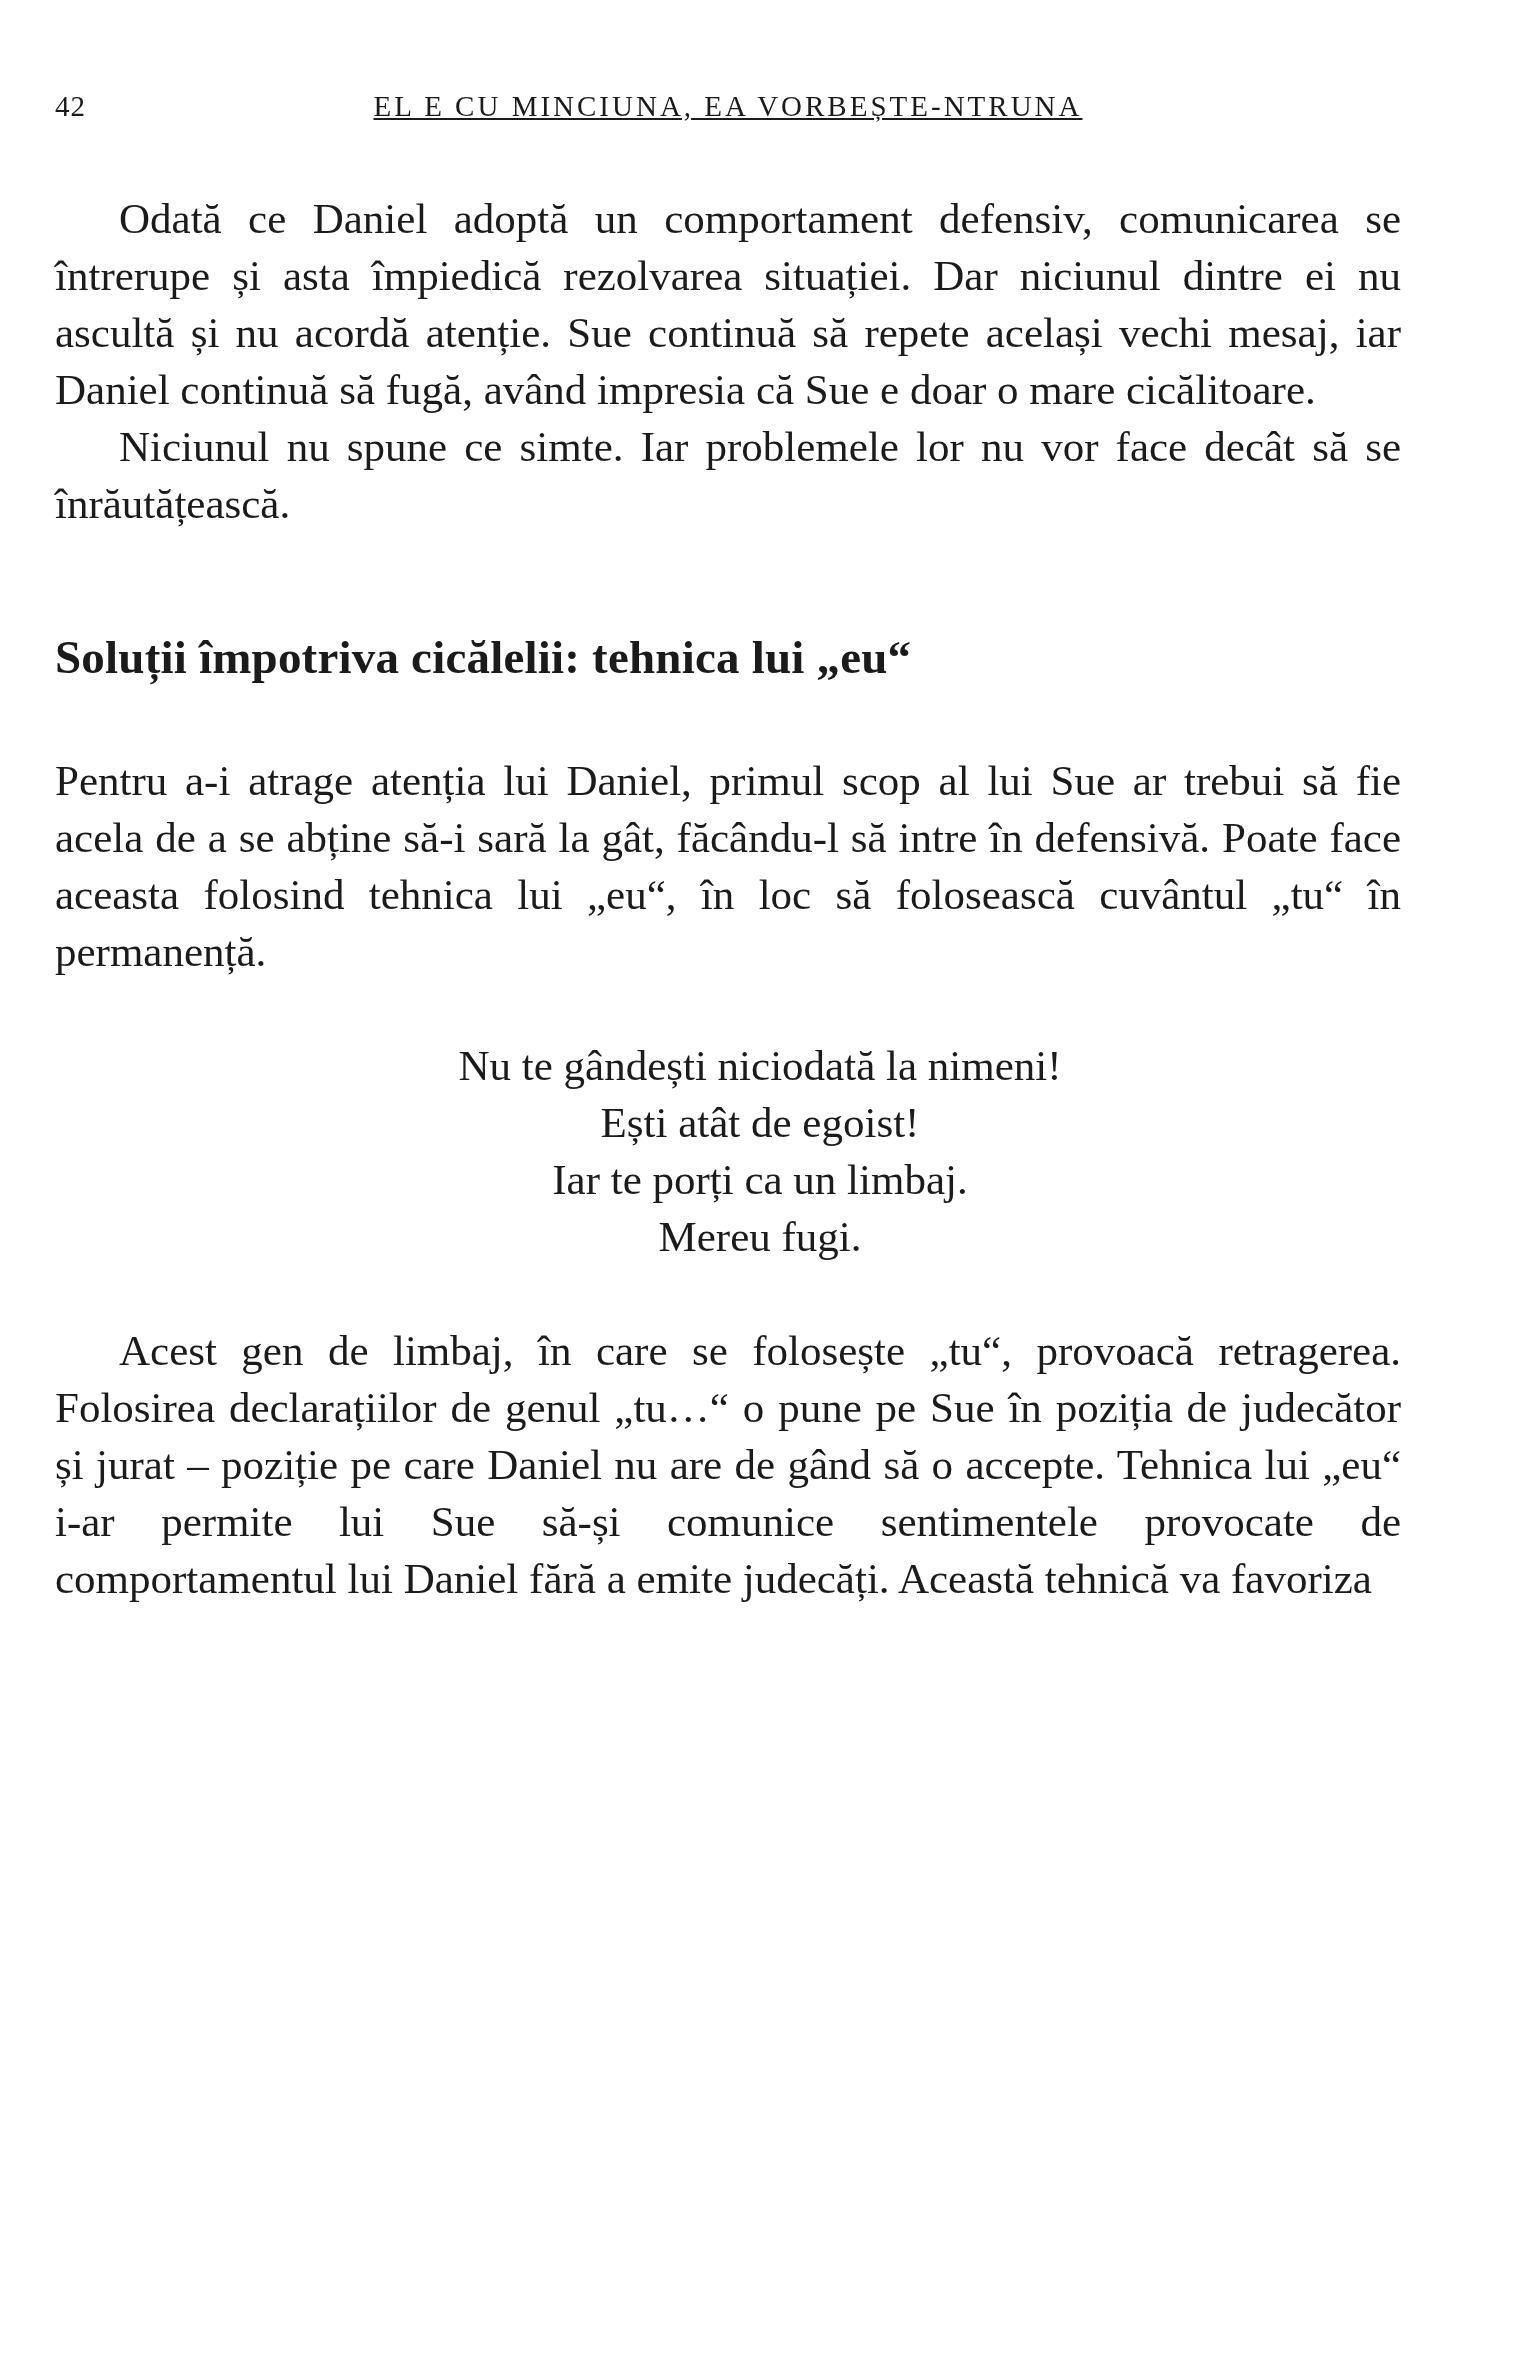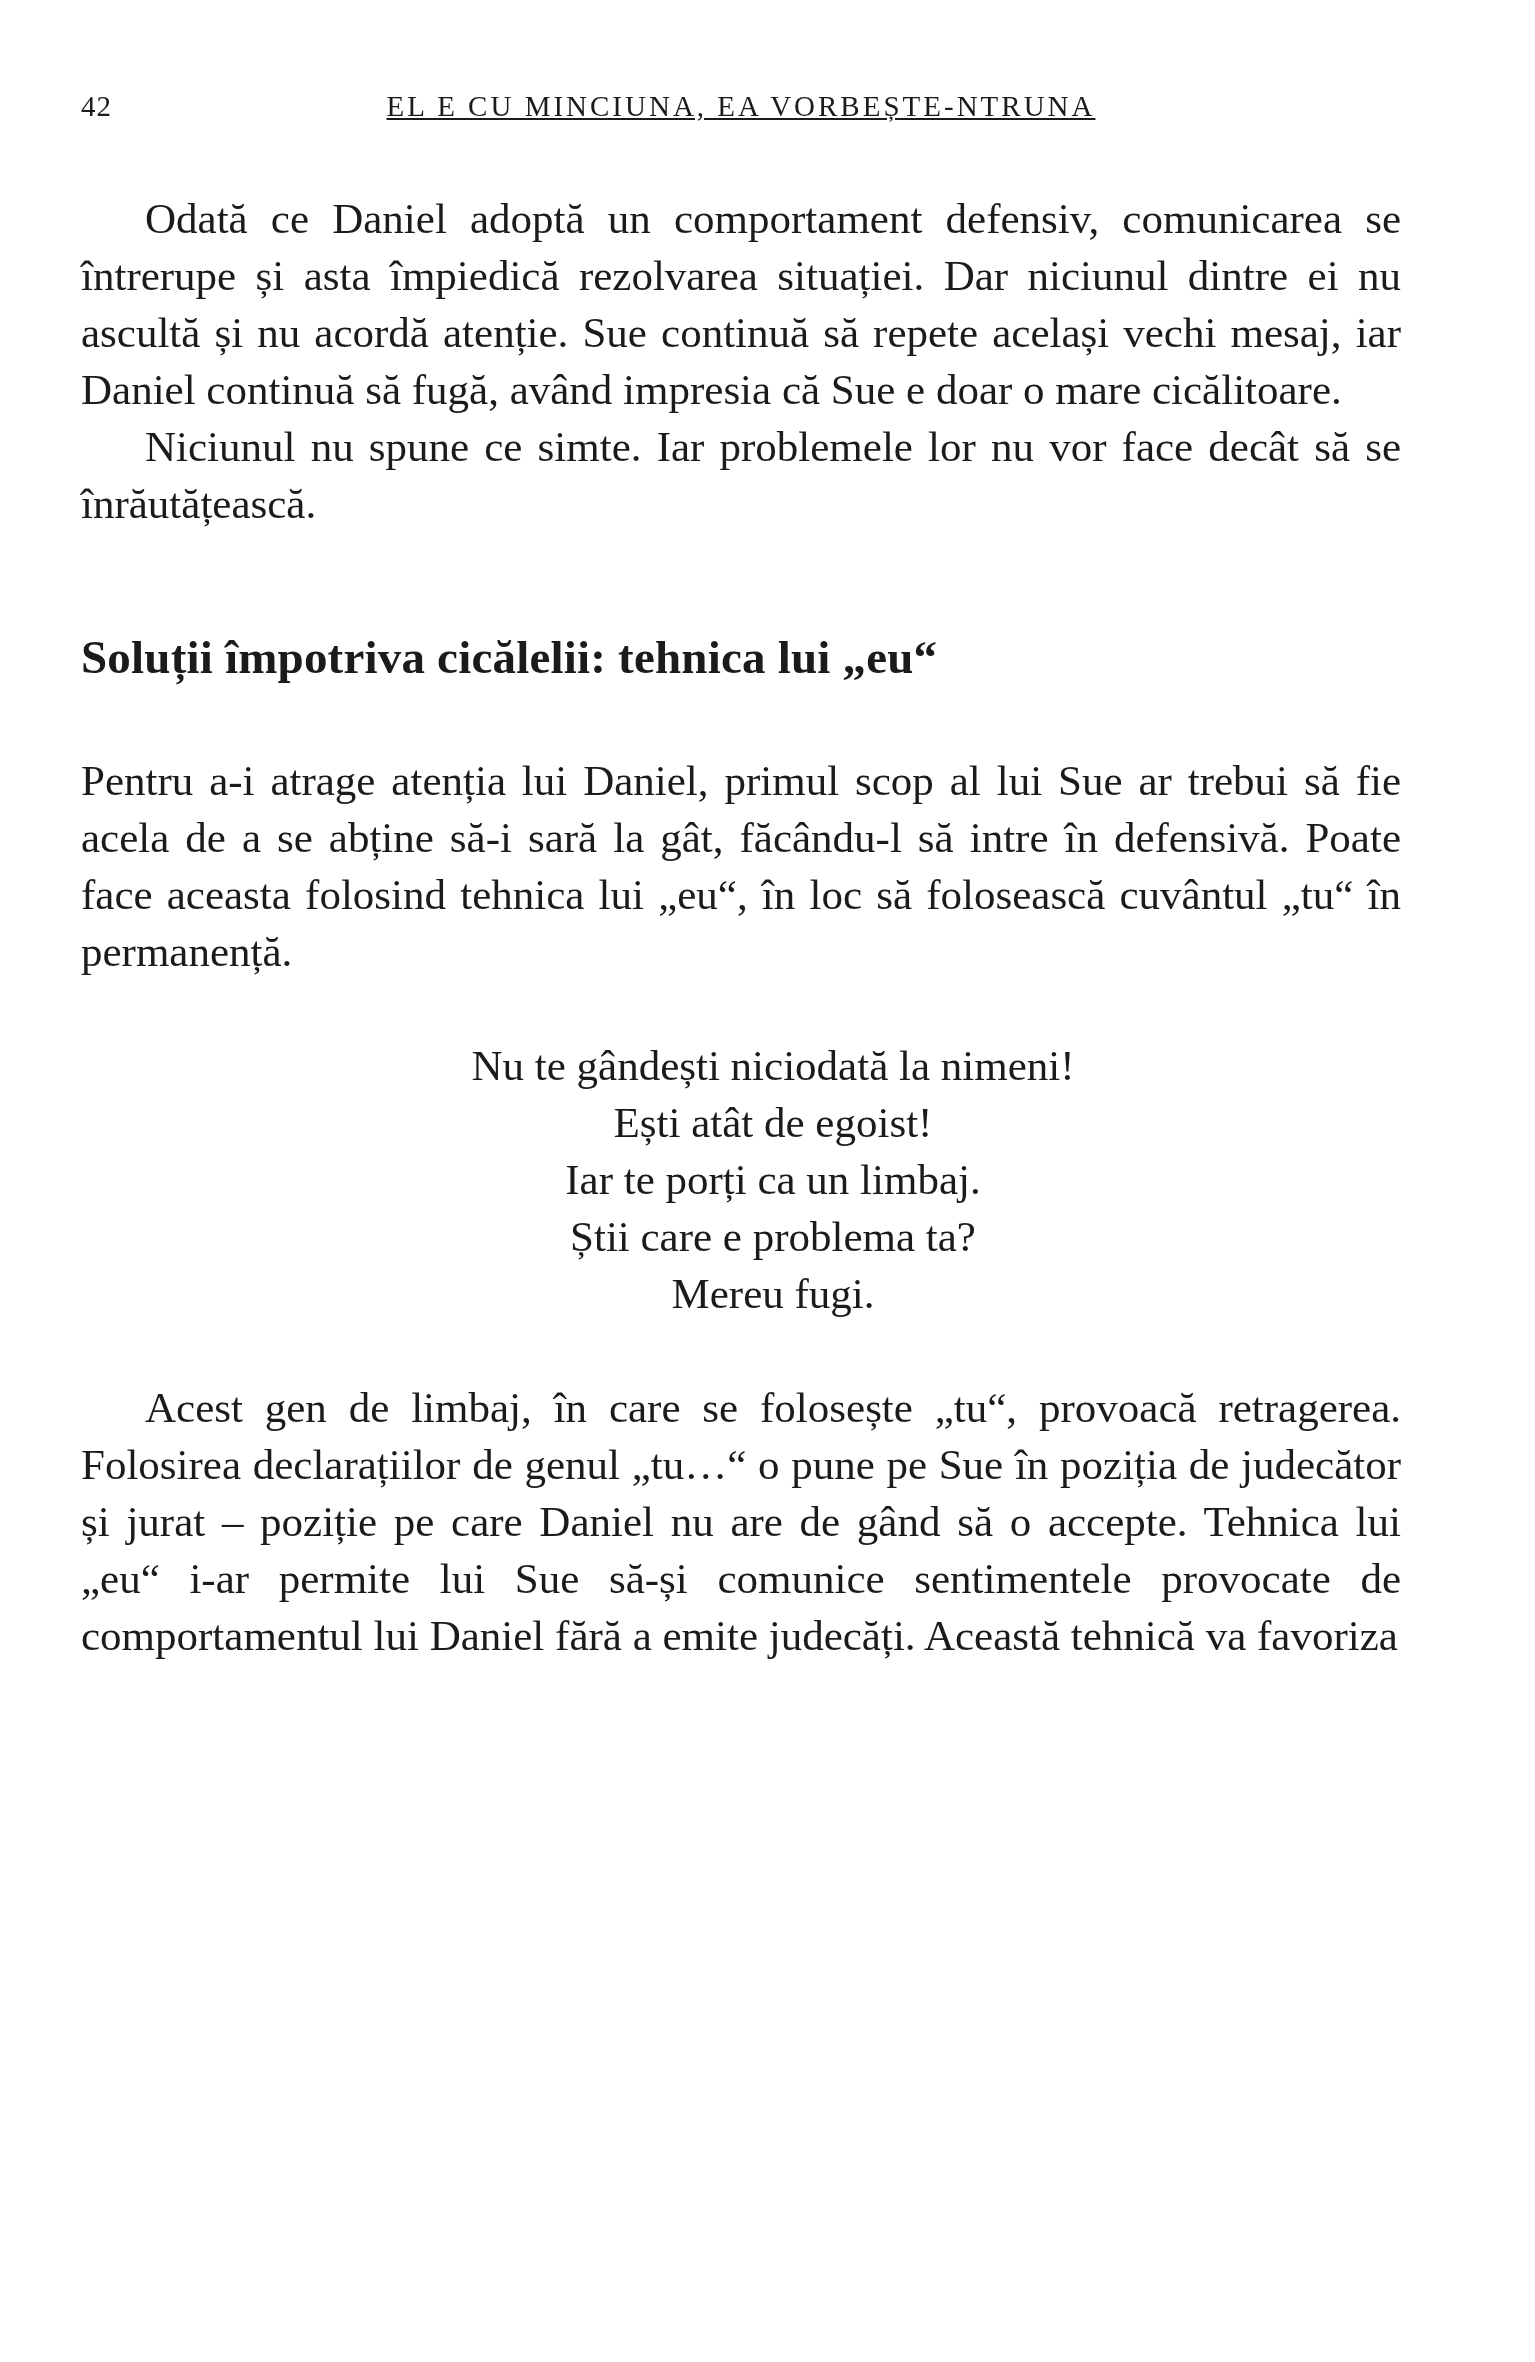--- a/index.html
+++ b/index.html
@@ -12,21 +12,21 @@
     height: 2362px;
     font-family: "Liberation Serif", "DejaVu Serif", serif;
     color: #1b1b1b;
     -webkit-font-smoothing: antialiased;
   }
   .page {
     position: relative;
     box-sizing: border-box;
     width: 1535px;
     height: 2362px;
-    padding: 88px 134px 0 81px;
+    padding: 88px 134px 0 55px;
     overflow: hidden;
     background: #ffffff;
   }
   
   .running-head {
     position: relative;
     height: 40px;
     font-size: 29px;
     line-height: 36px;
   }
@@ -94,21 +94,20 @@
 
     <h2 class="heading">Soluții împotriva cicălelii: tehnica lui „eu“</h2>
 
     <p class="para">Pentru a-i atrage atenția lui Daniel, primul scop al lui Sue ar trebui să fie acela de a se abține să-i sară la gât, făcându-l să intre în defensivă. Poate face aceasta folosind tehnica lui „eu“, în loc să folosească cuvântul „tu“ în permanență.</p>
 
 
     <div class="quote-block">
       <p class="quote-line">Nu te gândești niciodată la nimeni!</p>
       <p class="quote-line">Ești atât de egoist!</p>
       <p class="quote-line">Iar te porți ca un limbaj.</p>
-      <p class="quote-line">Știi care e problema ta?</p>
       <p class="quote-line">Mereu fugi.</p>
     </div>
 
     <p class="para indent">Acest gen de limbaj, în care se folosește „tu“, provoacă retragerea. Folosirea declarațiilor de genul „tu…“ o pune pe Sue în poziția de judecător și jurat – poziție pe care Daniel nu are de gând să o accepte. Tehnica lui „eu“ i-ar permite lui Sue să-și comunice sentimentele provocate de comportamentul lui Daniel fără a emite judecăți. Această tehnică va favoriza</p>
 
   </main>
 
 </div>
 
 </body></html>

